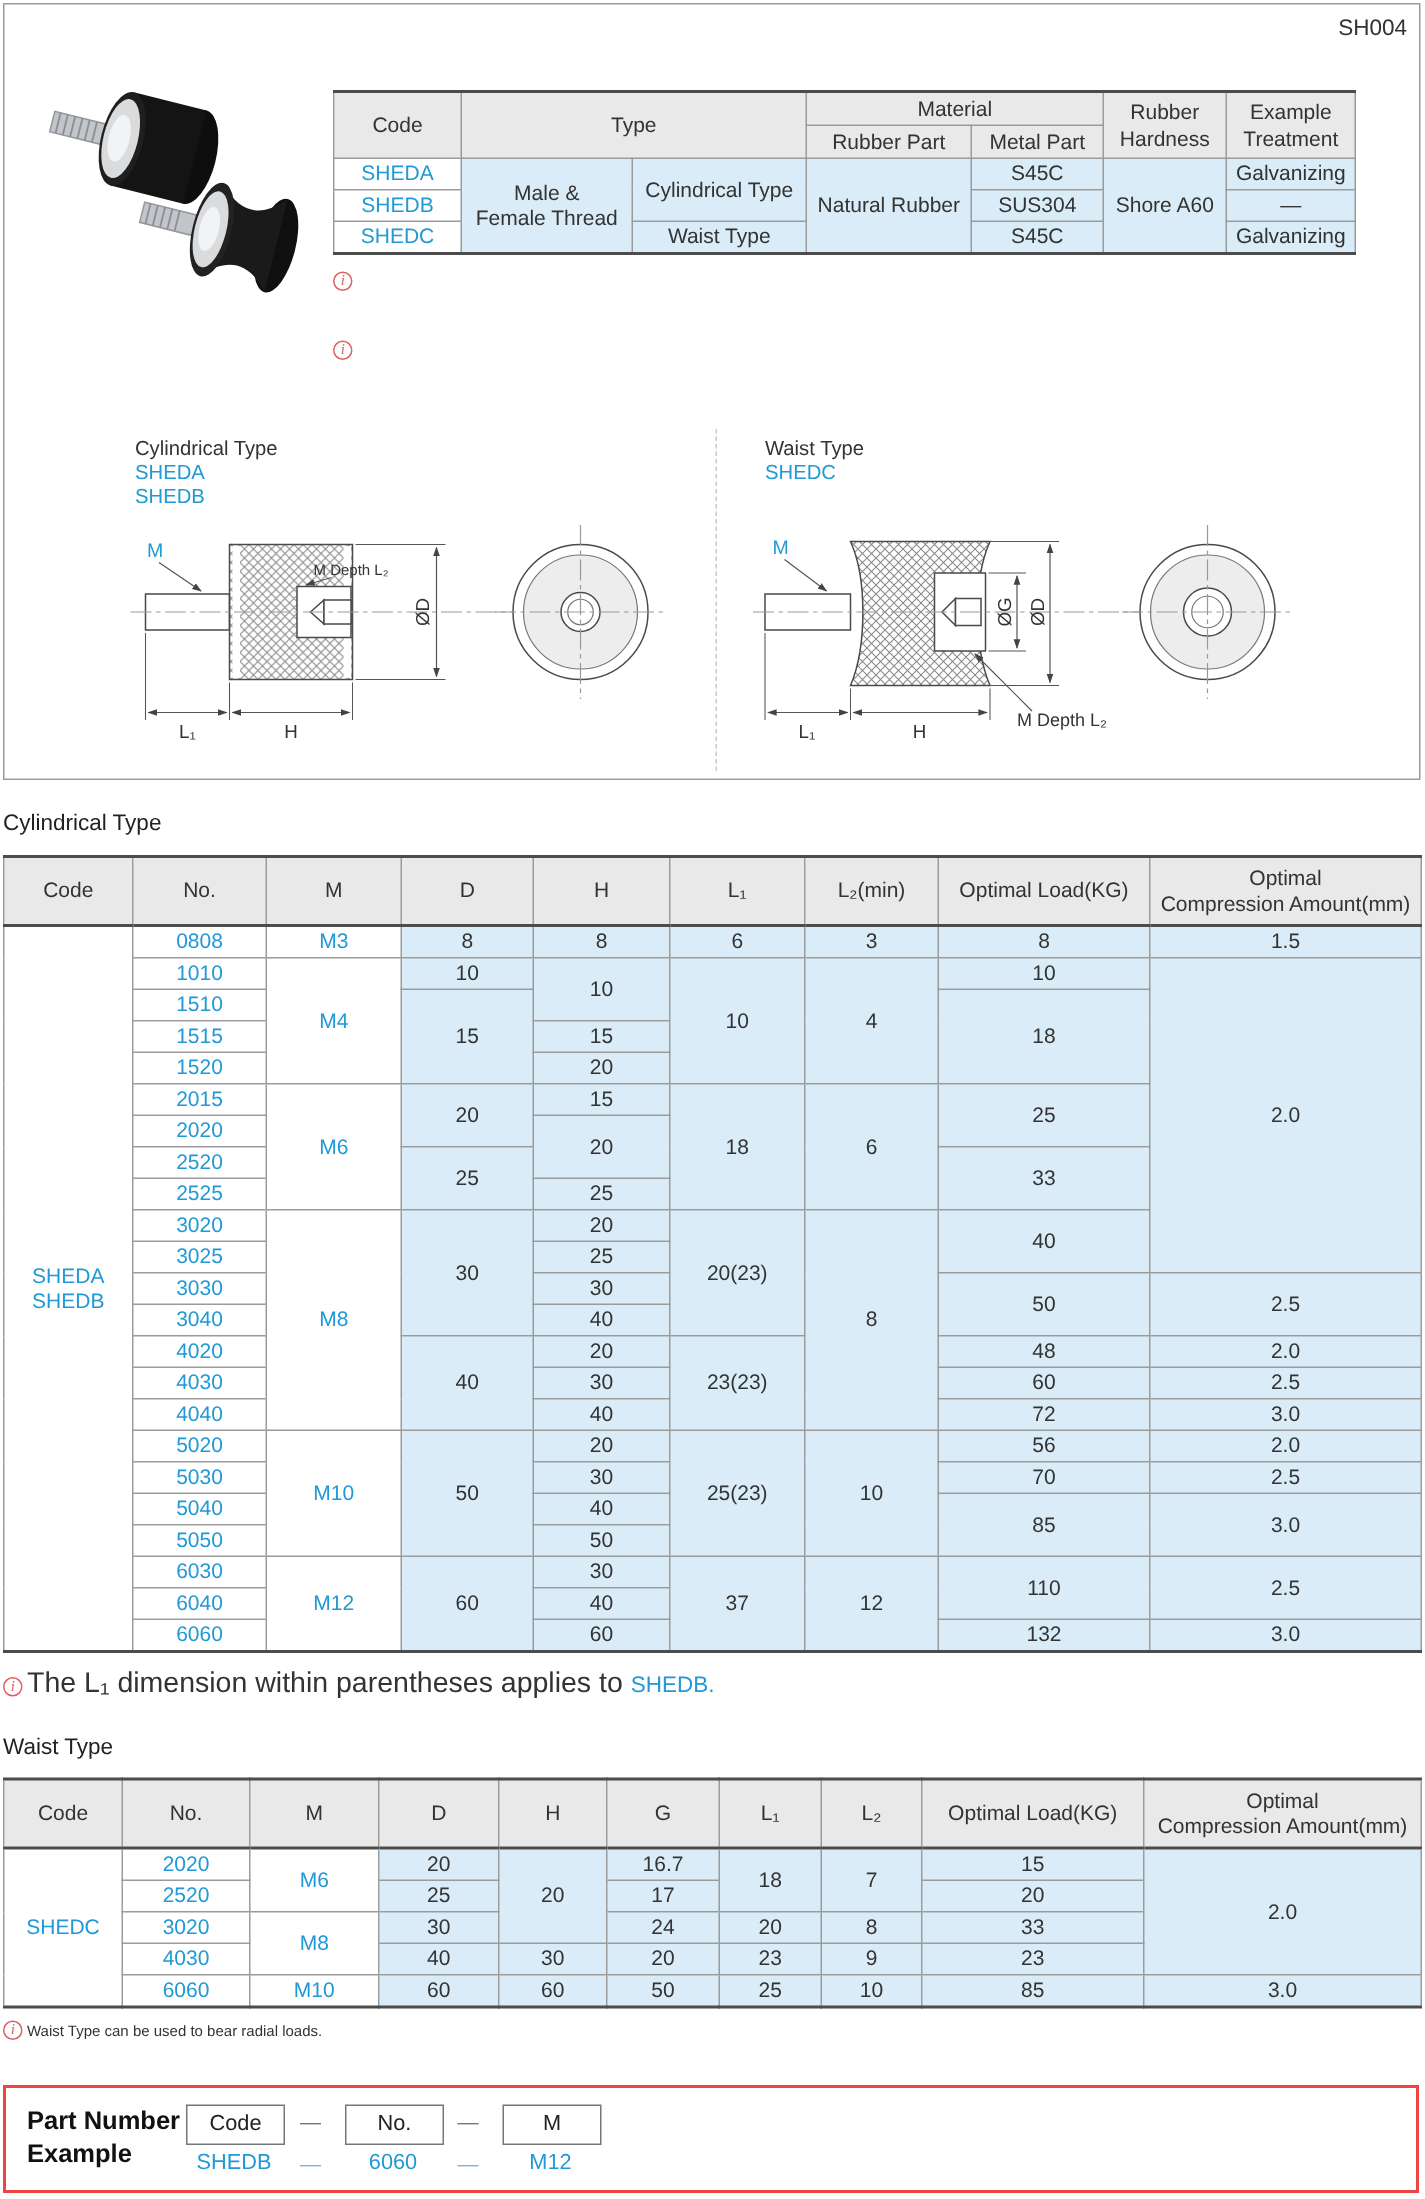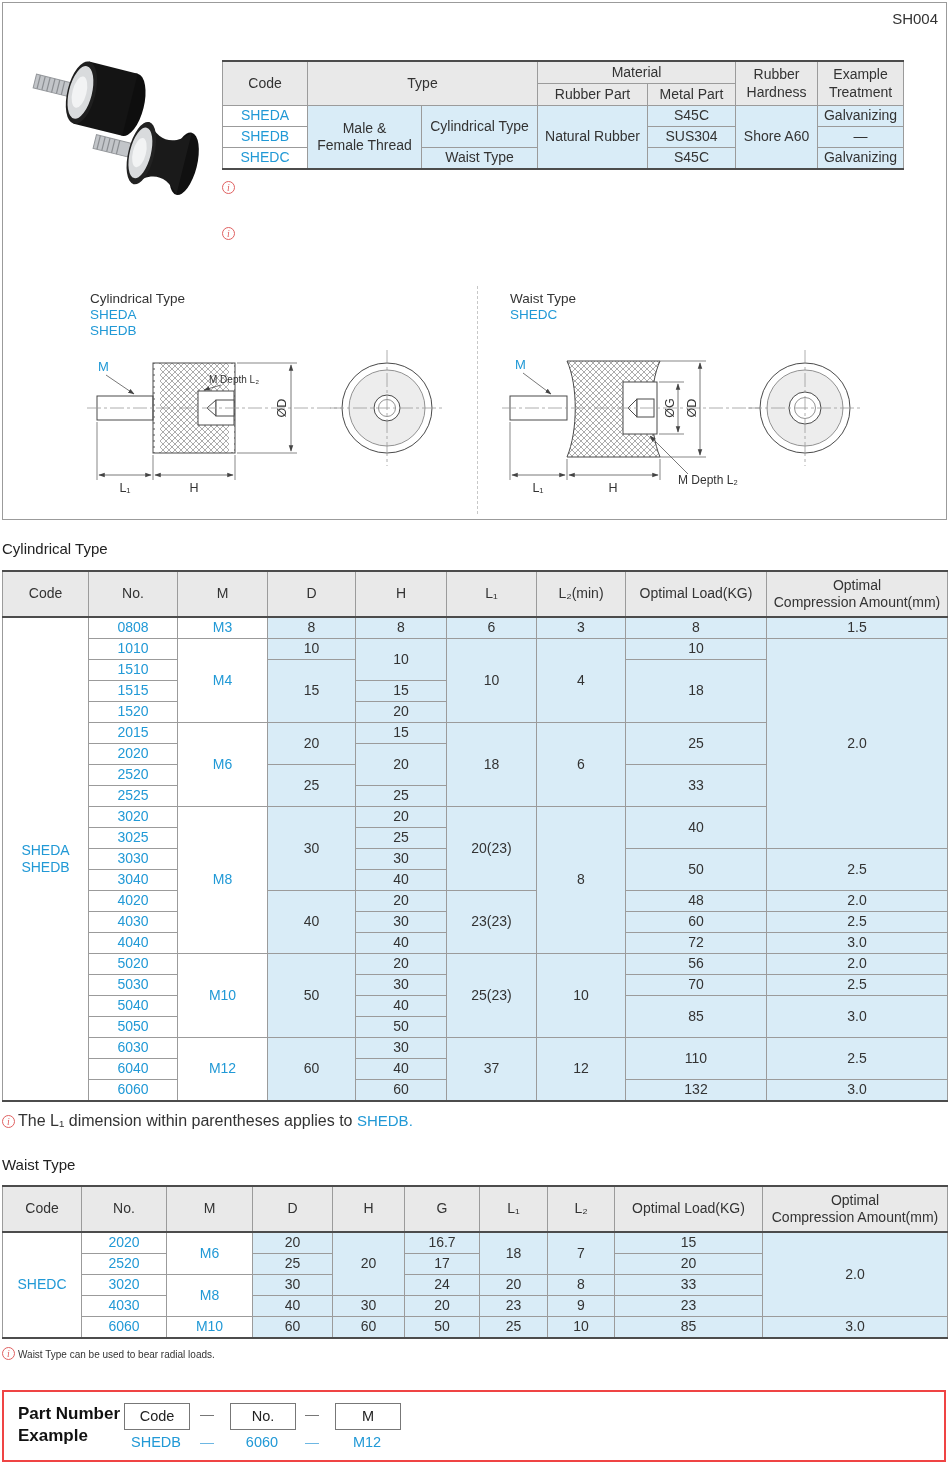--- a/index.html
+++ b/index.html
@@ -418,21 +418,21 @@
             <td class="c">6060</td>
             <td class="b">60</td>
             <td class="b">132</td>
             <td class="b">3.0</td>
           </tr>
         </tbody>
       </table>
     </div>
 
   <div class="abs" style="left:2px;top:1112px;width:700px">
-    <span class="iic-inline">i</span><span style="font-size:16px">The L₁ dimension within parentheses applies to </span><span class="blue" style="font-size:15px">SHEDB</span><span class="blue" style="font-size:15px">.</span>
+    <span class="iic-inline">i</span><span style="font-size:19px">The L₁ dimension within parentheses applies to </span><span class="blue" style="font-size:15px">SHEDB</span><span class="blue" style="font-size:15px">.</span>
   </div>
 
   <div class="abs section-title" style="left:2px;top:1156px">Waist Type</div>
   <div id="waist-table" class="abs bigtab" style="left:2px;top:1185px;width:945px">
       <table class="dtable">
         <colgroup>
           <col style="width: 79px;">
           <col style="width: 85px;">
           <col style="width: 86px;">
           <col style="width: 80px;">

